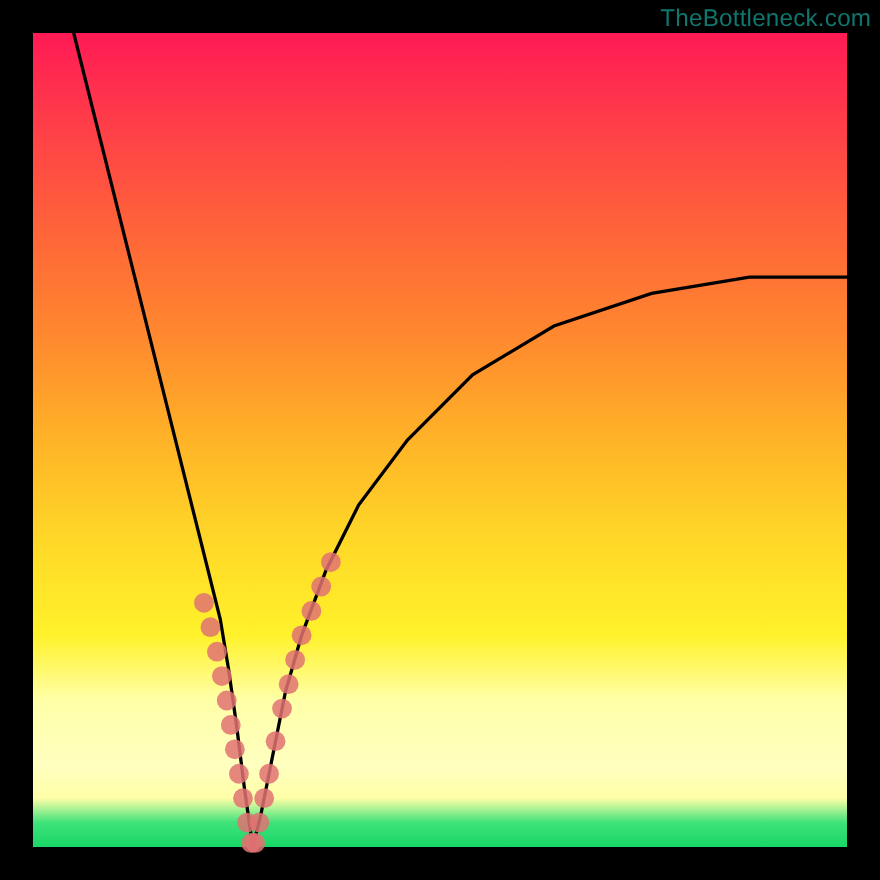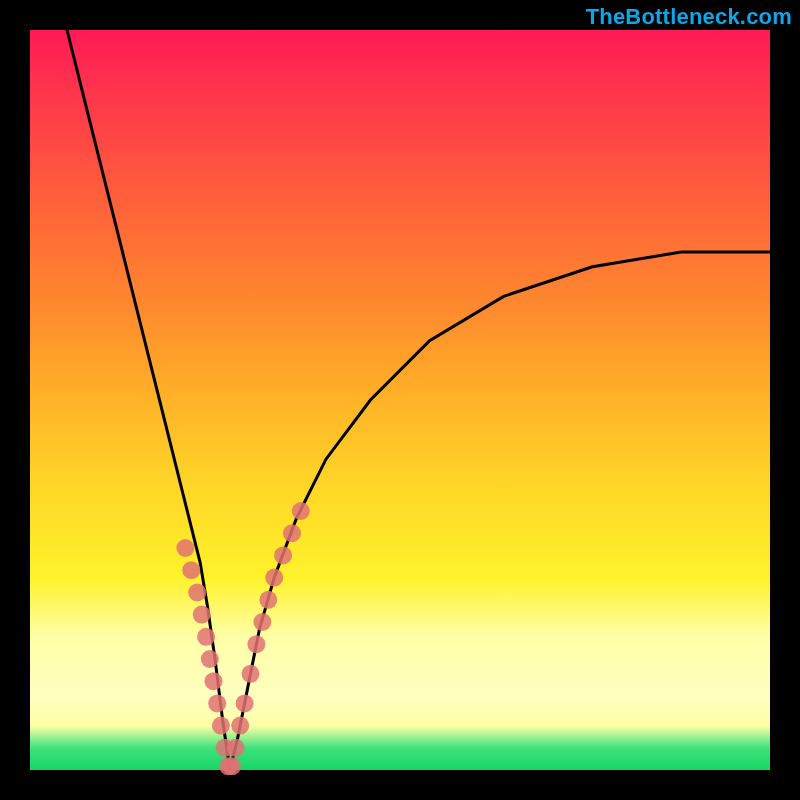--- a/index.html
+++ b/index.html
@@ -40,22 +40,22 @@
       #ffffa8 94%,
       #3fe27a 97%,
       #18d766 100%
     );
   }
   .watermark {
     position: absolute;
     top: 4px;
     right: 8px;
     font-size: 22px;
-    font-weight: 700;
-    color: #0ea5e9;
+    font-weight: 400;
+    color: #0f766e;
     letter-spacing: 0.2px;
     user-select: none;
   }
   svg.curve {
     position: absolute;
     left: 0;
     top: 0;
     width: 740px;
     height: 740px;
     overflow: visible;

